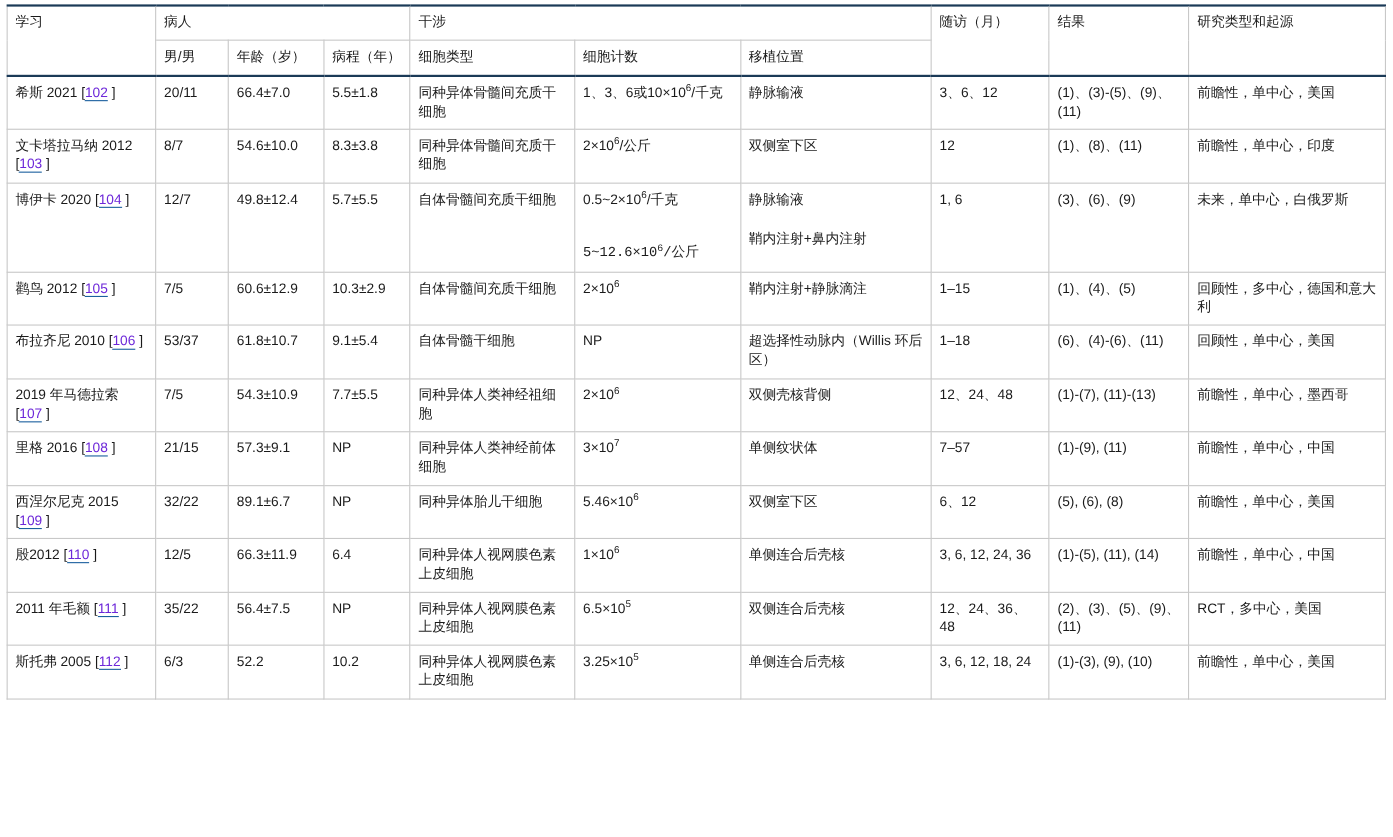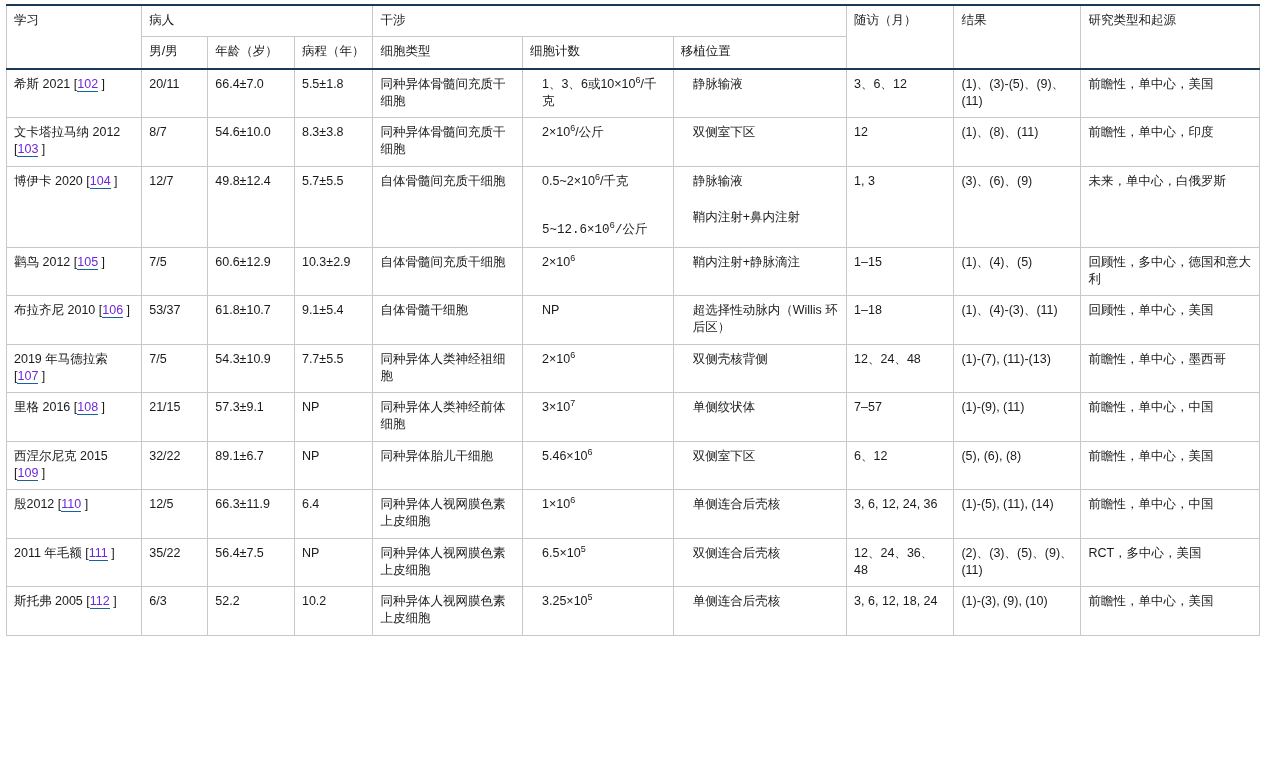--- a/index.html
+++ b/index.html
@@ -63,21 +63,21 @@
     color: #6d28d9;
     text-decoration: none;
     border-bottom: 1px solid #1a5f9e;
     cursor: pointer;
   }
   sup {
     font-size: 0.72em;
     vertical-align: super;
     line-height: 0;
   }
-  .cellline { display: block; margin-left: 12px; }
+  .cellline { display: block; }
   .cellline + .cellline { margin-top: 1.0em; }
 </style>
 </head>
 <body>
 
 <div class="table-wrap">
   <table class="study-table">
     <colgroup>
       <col class="c0">
         <col class="c1">
@@ -148,21 +148,21 @@
           <td>5.7±5.5</td>
           <td>自体骨髓间充质干细胞</td>
           <td>
             <span class="cellline">0.5~2×10<sup>6</sup>/千克</span>
             <span class="cellline" style="margin-top: 2.6em; font-family: Liberation Mono, monospace;">5~12.6×10<sup>6</sup>/公斤</span>
           </td>
           <td>
             <span class="cellline">静脉输液</span>
             <span class="cellline" style="margin-top: 1.5em;">鞘内注射+鼻内注射</span>
           </td>
-          <td>1, 3</td>
+          <td>1, 6</td>
           <td>(3)、(6)、(9)</td>
           <td>未来，单中心，白俄罗斯</td>
         </tr>
         <tr>
           <td><span>鹳鸟 2012 [</span><a class="ref">105</a><span> ]</span></td>
           <td>7/5</td>
           <td>60.6±12.9</td>
           <td>10.3±2.9</td>
           <td>自体骨髓间充质干细胞</td>
           <td>
@@ -181,21 +181,21 @@
           <td>61.8±10.7</td>
           <td>9.1±5.4</td>
           <td>自体骨髓干细胞</td>
           <td>
             <span class="cellline">NP</span>
           </td>
           <td>
             <span class="cellline">超选择性动脉内（Willis 环后区）</span>
           </td>
           <td>1–18</td>
-          <td>(1)、(4)-(3)、(11)</td>
+          <td>(6)、(4)-(6)、(11)</td>
           <td>回顾性，单中心，美国</td>
         </tr>
         <tr>
           <td><span>2019 年马德拉索 [</span><a class="ref">107</a><span> ]</span></td>
           <td>7/5</td>
           <td>54.3±10.9</td>
           <td>7.7±5.5</td>
           <td>同种异体人类神经祖细胞</td>
           <td>
             <span class="cellline">2×10<sup>6</sup></span>

